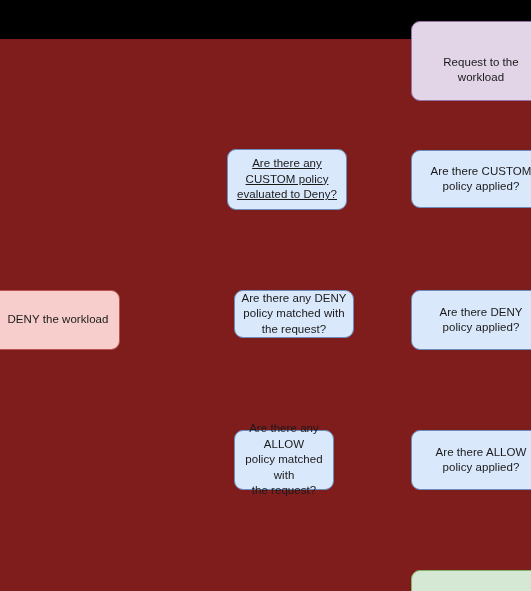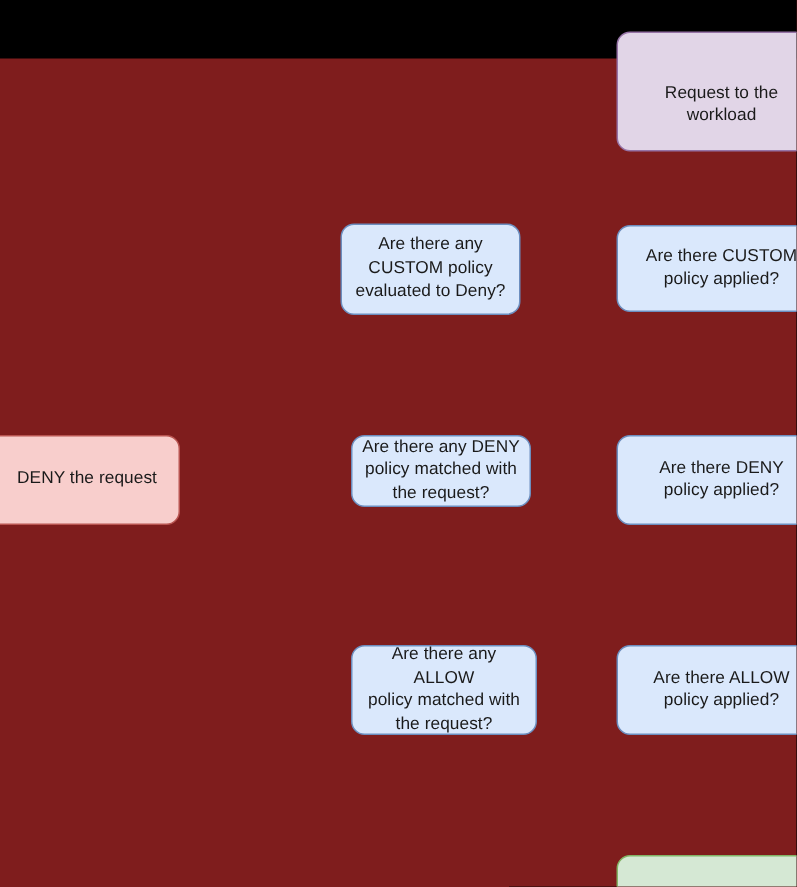--- a/index.html
+++ b/index.html
@@ -67,34 +67,34 @@
 
   
   #node-request-workload {
     left: 411px;  top: -18px;  width: 140px;  height: 80px;
     padding-top: 22px;
   }
   #node-custom-applied {
     left: 411px;  top: 111px;  width: 140px;  height: 58px;
   }
   #node-custom-deny-eval {
-    left: 227px;  top: 110px;  width: 120px;  height: 61px;
+    left: 227px;  top: 110px;  width: 120px;  height: 61px; text-decoration: underline;
   }
   #node-deny-request {
     left: -20px;  top: 251px;  width: 140px;  height: 60px;
     padding-left: 22px;
   }
   #node-deny-matched {
     left: 234px;  top: 251px;  width: 120px;  height: 48px;
   }
   #node-deny-applied {
     left: 411px;  top: 251px;  width: 140px;  height: 60px;
   }
   #node-allow-matched {
-    left: 234px;  top: 391px;  width: 124px;  height: 60px; justify-content: flex-end;
+    left: 234px;  top: 391px;  width: 100px;  height: 60px; justify-content: flex-end;
   }
   #node-allow-applied {
     left: 411px;  top: 391px;  width: 140px;  height: 60px;
   }
   #node-allow-request {
     left: 411px;  top: 531px;  width: 140px;  height: 78px;
     align-items: flex-start;
     padding-top: 22px;
   }
 
@@ -127,21 +127,21 @@
 policy applied?</span>
   </div>
 
   <div class="node fill-blue" id="node-custom-deny-eval">
     <span class="node-label">Are there any
 CUSTOM policy
 evaluated to Deny?</span>
   </div>
 
   <div class="node fill-pink" id="node-deny-request">
-    <span class="node-label">DENY the request</span>
+    <span class="node-label">DENY the workload</span>
   </div>
 
   <div class="node fill-blue" id="node-deny-matched">
     <span class="node-label">Are there any DENY
 policy matched with
 the request?</span>
   </div>
 
   <div class="node fill-blue" id="node-deny-applied">
     <span class="node-label">Are there DENY

